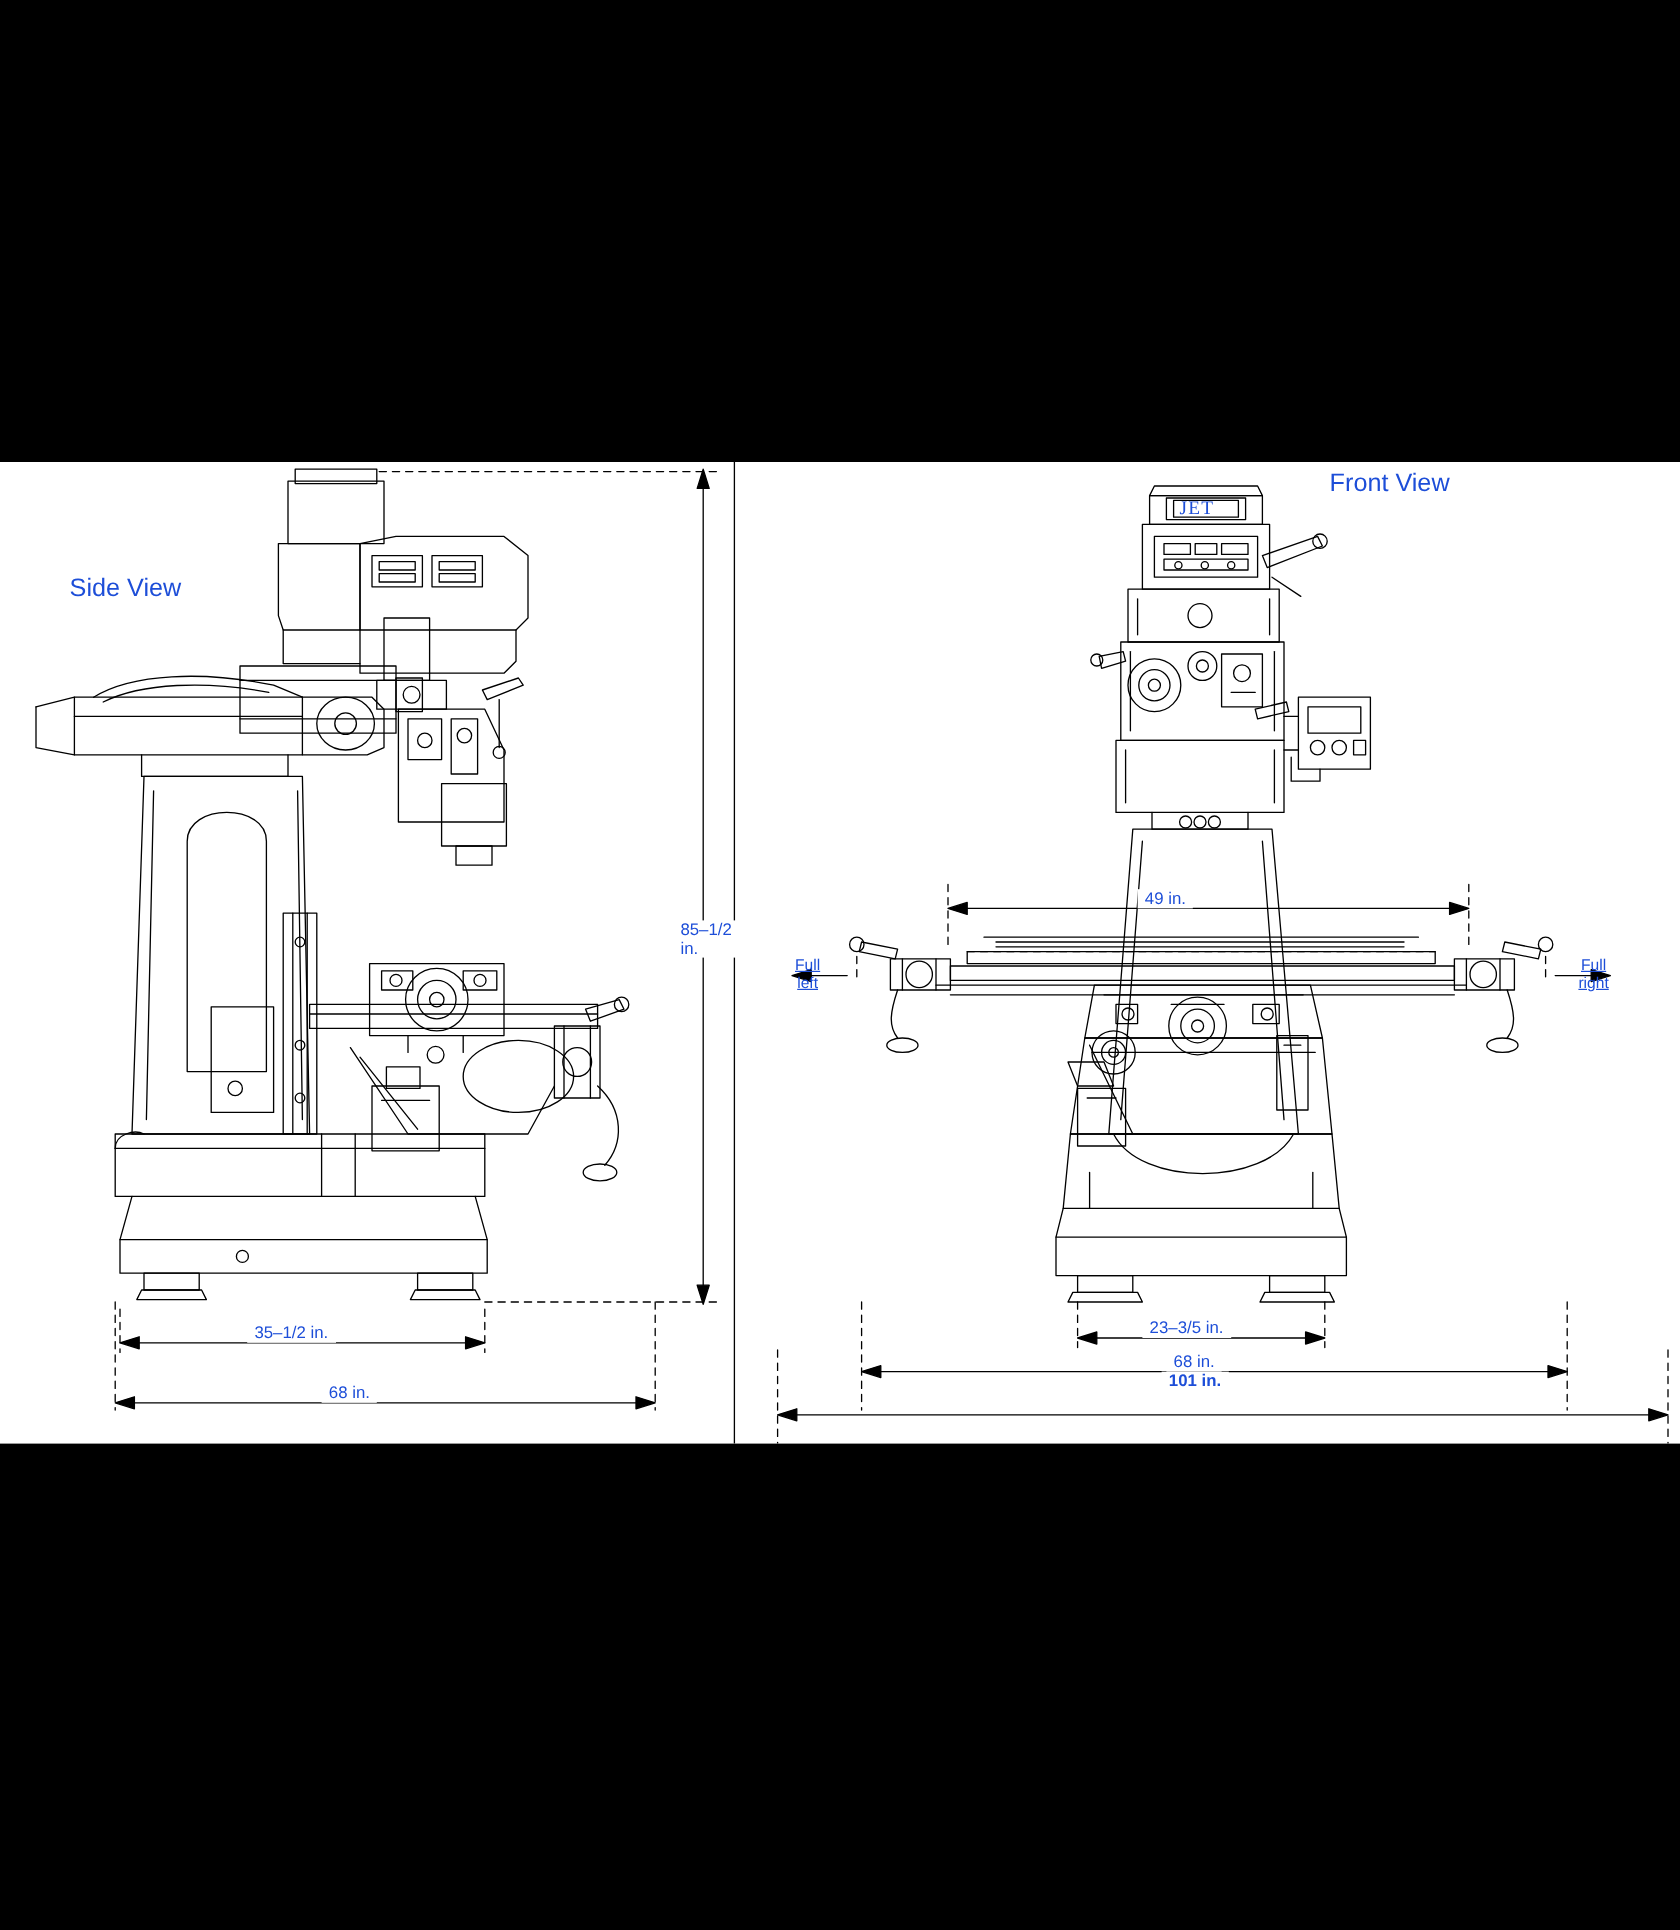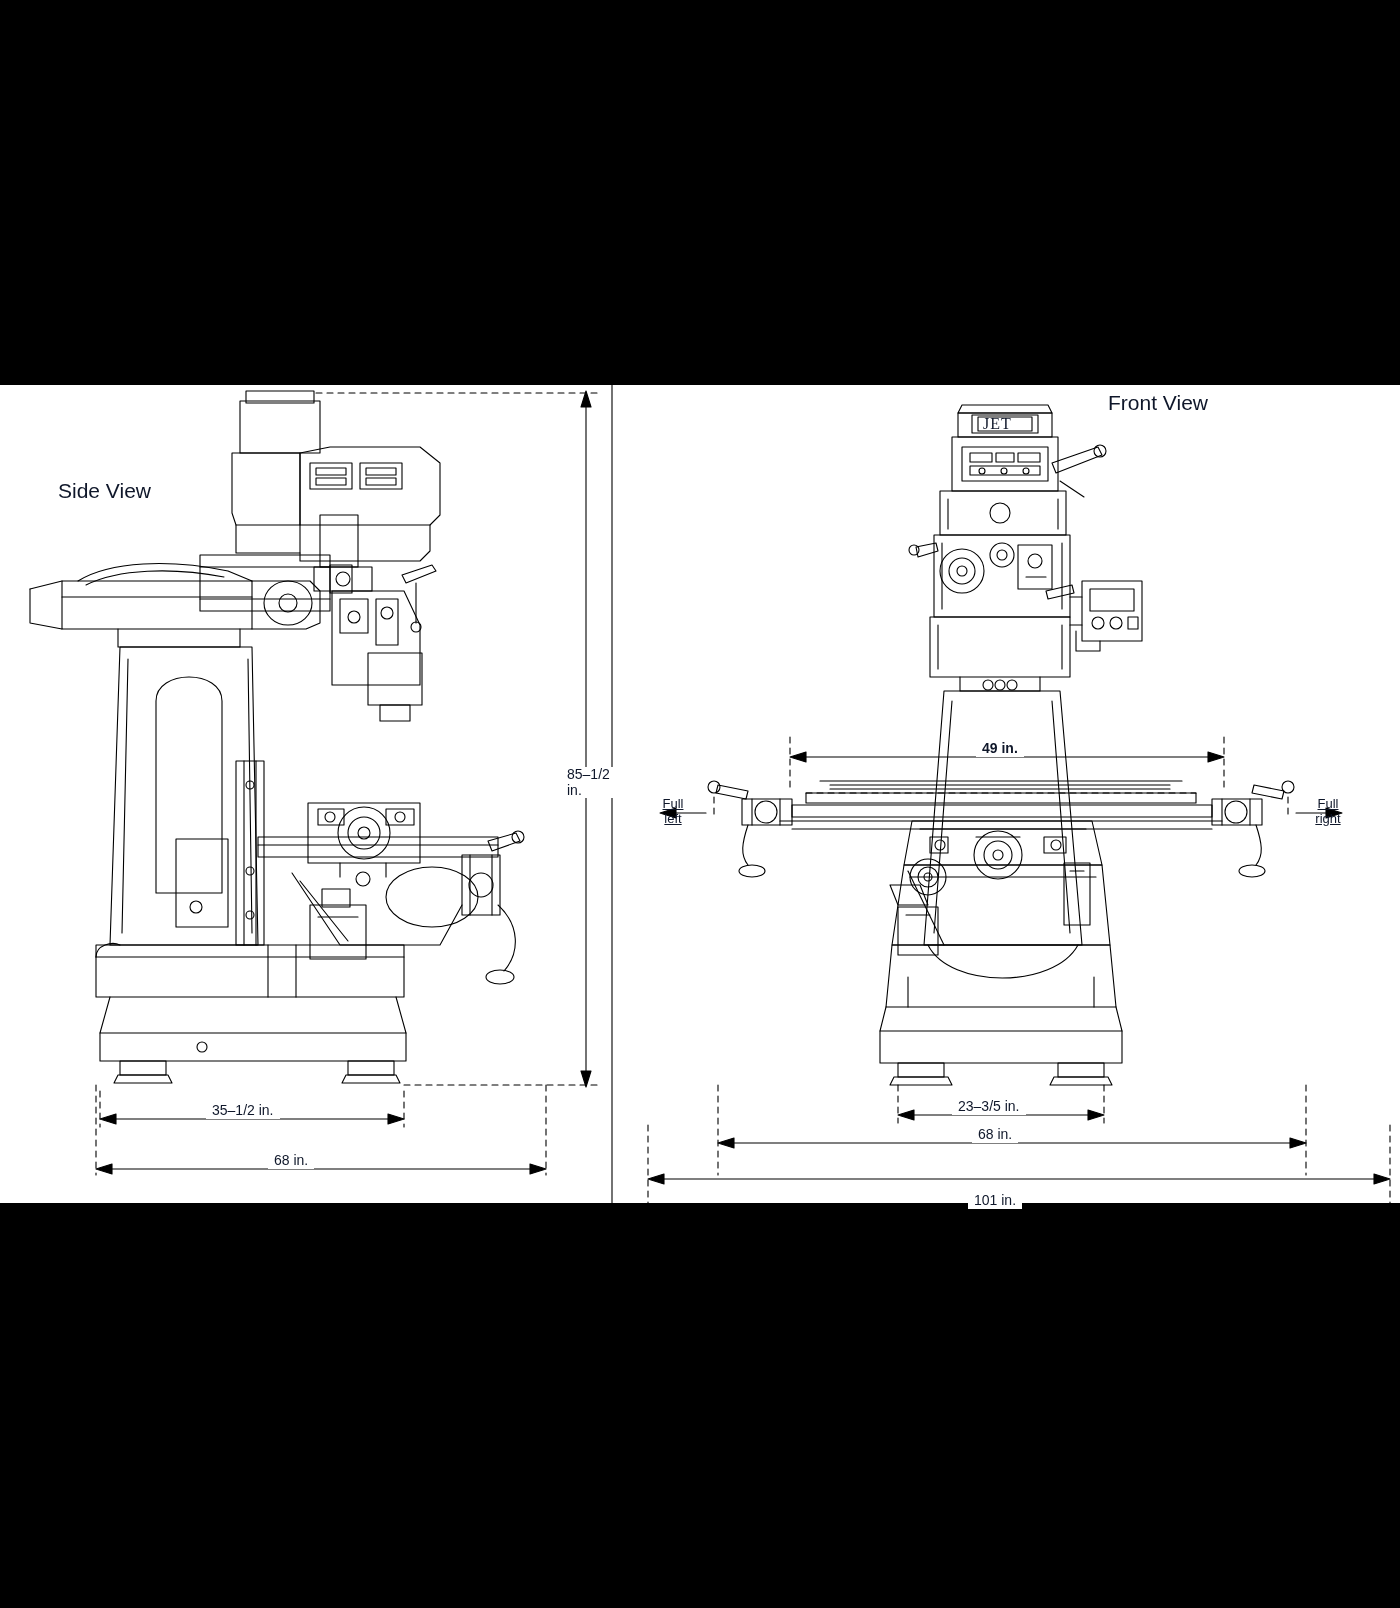--- a/index.html
+++ b/index.html
@@ -31,21 +31,21 @@
     background: #ffffff;
   }
   #sheet-svg {
     position: absolute;
     left: 0; top: 0;
     width: 1400px;
     height: 818px;
   }
   .label {
     position: absolute;
-    color: #0f172a;
+    color: #1d4ed8;
     white-space: pre;
     line-height: 1.12;
   }
   .title-label {
     font-size: 21px;
   }
   .dim-label {
     font-size: 14px;
   }
   .small-label {
@@ -379,30 +379,30 @@
 
     <div class="label title-label" style="left:1108px; top:6px;">Front View</div>
 
     <div class="label dim-label ctr" style="left:607px; top:382px; width:80px; text-align:left; background:#ffffff;">85–1/2
 in.</div>
 
     <div class="label dim-label" style="left:206px; top:718px; background:#ffffff; padding:0 6px;">35–1/2 in.</div>
 
     <div class="label dim-label" style="left:268px; top:768px; background:#ffffff; padding:0 6px;">68 in.</div>
 
-    <div class="label dim-label" style="left:976px; top:356px; background:#ffffff; padding:0 6px;font-weight:bold;">49 in.</div>
+    <div class="label dim-label" style="left:948px; top:356px; background:#ffffff; padding:0 6px;">49 in.</div>
 
     <div class="label small-label" style="left:650px; top:412px; width:46px;">Full
 left</div>
 
     <div class="label small-label" style="left:1304px; top:412px; width:48px;">Full
 right</div>
 
     <div class="label dim-label" style="left:952px; top:714px; background:#ffffff; padding:0 6px;">23–3/5 in.</div>
 
     <div class="label dim-label" style="left:972px; top:742px; background:#ffffff; padding:0 6px;">68 in.</div>
 
-    <div class="label dim-label" style="left:968px; top:808px; background:#ffffff; padding:0 6px;">101 in.</div>
+    <div class="label dim-label" style="left:968px; top:758px; background:#ffffff; padding:0 6px;font-weight:bold;">101 in.</div>
 
     <div class="label" style="left:983px; top:30px; font-size:16px; font-weight:normal; letter-spacing:1px; font-family:'Liberation Serif', serif;">JET</div>
 
   </div>
 </div>
 
 </body></html>

